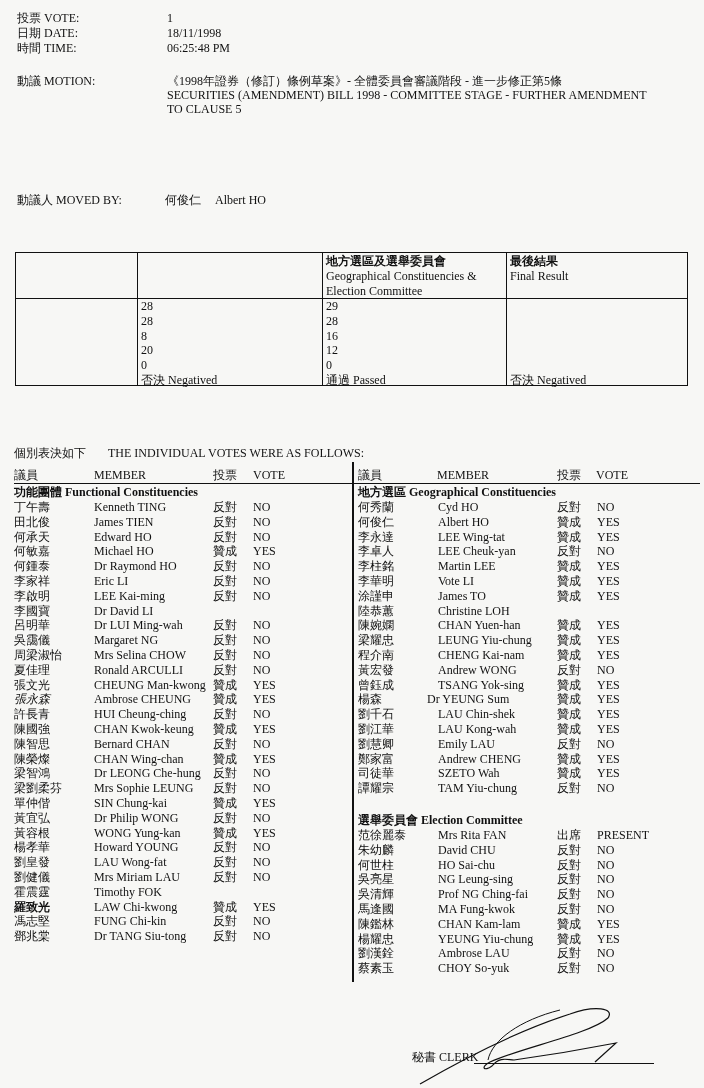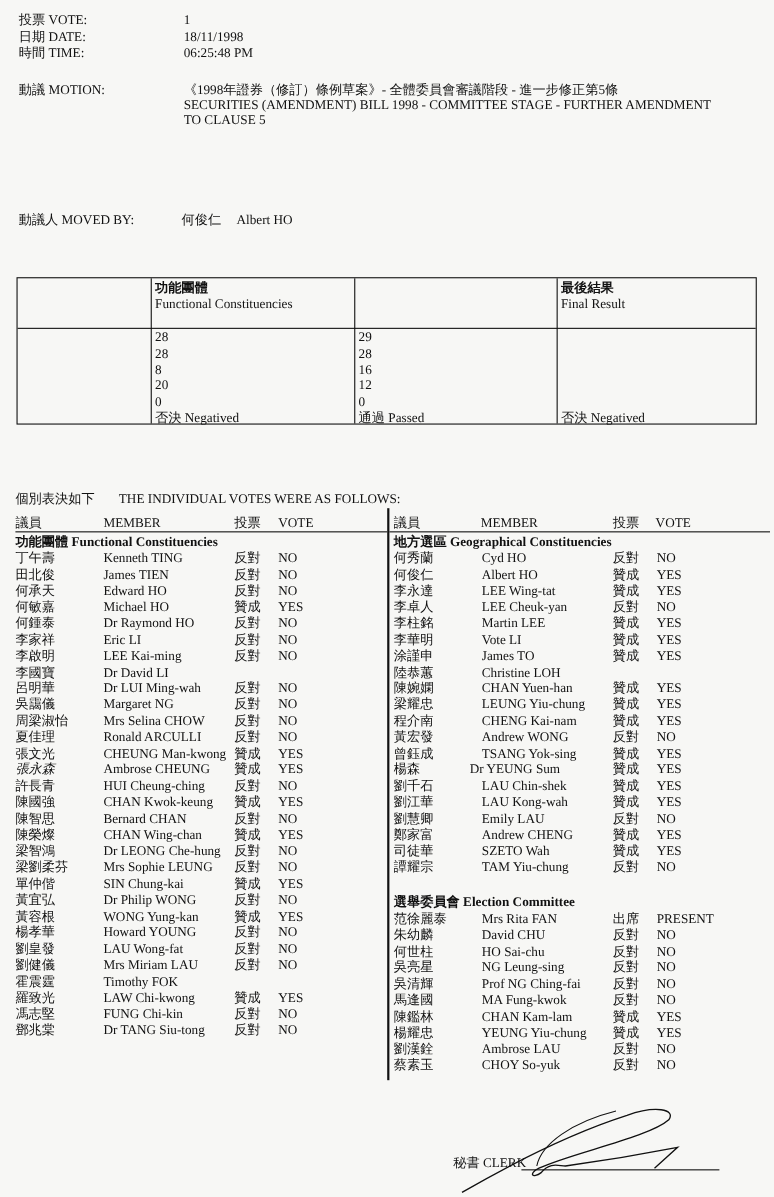--- a/index.html
+++ b/index.html
@@ -56,23 +56,24 @@
 <div class="hdr-row" style="top:193px">
   <span class="hdr-label" style="width:148px">動議人 MOVED BY:</span><span>何俊仁</span><span style="display:inline-block;width:14px"></span><span>Albert HO</span>
 </div>
 
 <div class="summary">
   <div class="col" style="left:121px"></div>
   <div class="col" style="left:306px"></div>
   <div class="col" style="left:490px"></div>
   <div class="hline"></div>
 
-  <div class="head" style="left:122px">
-    <div class="zh">功能團體</div>
-    <div>Functional Constituencies</div>
+  <div class="head" style="left:307px">
+    <div class="zh">地方選區及選舉委員會</div>
+    <div>Geographical Constituencies &amp;</div>
+    <div>Election Committee</div>
   </div>
   <div class="head" style="left:491px">
     <div class="zh">最後結果</div>
     <div>Final Result</div>
   </div>
 
 
   <div class="cell" style="left:122px; top:46px">
     <div>28</div>
     <div>28</div>
@@ -271,21 +272,21 @@
       <span style="left: 199px;">反對</span>
       <span style="left: 239px;">NO</span>
     </div>
     <div class="vrow" style="left: 14px; top: 884.8px;">
       <span style="left: 0px;">霍震霆</span>
       <span style="left: 80px;">Timothy FOK</span>
       <span style="left: 199px;"></span>
       <span style="left: 239px;"></span>
     </div>
     <div class="vrow" style="left: 14px; top: 899.6px;">
-      <span style="left: 0px;">羅致光</span>
+      <span style="left: 0px; font-weight: bold;">羅致光</span>
       <span style="left: 80px;">LAW Chi-kwong</span>
       <span style="left: 199px;">贊成</span>
       <span style="left: 239px;">YES</span>
     </div>
     <div class="vrow" style="left: 14px; top: 914.4px;">
       <span style="left: 0px;">馮志堅</span>
       <span style="left: 80px;">FUNG Chi-kin</span>
       <span style="left: 199px;">反對</span>
       <span style="left: 239px;">NO</span>
     </div>

